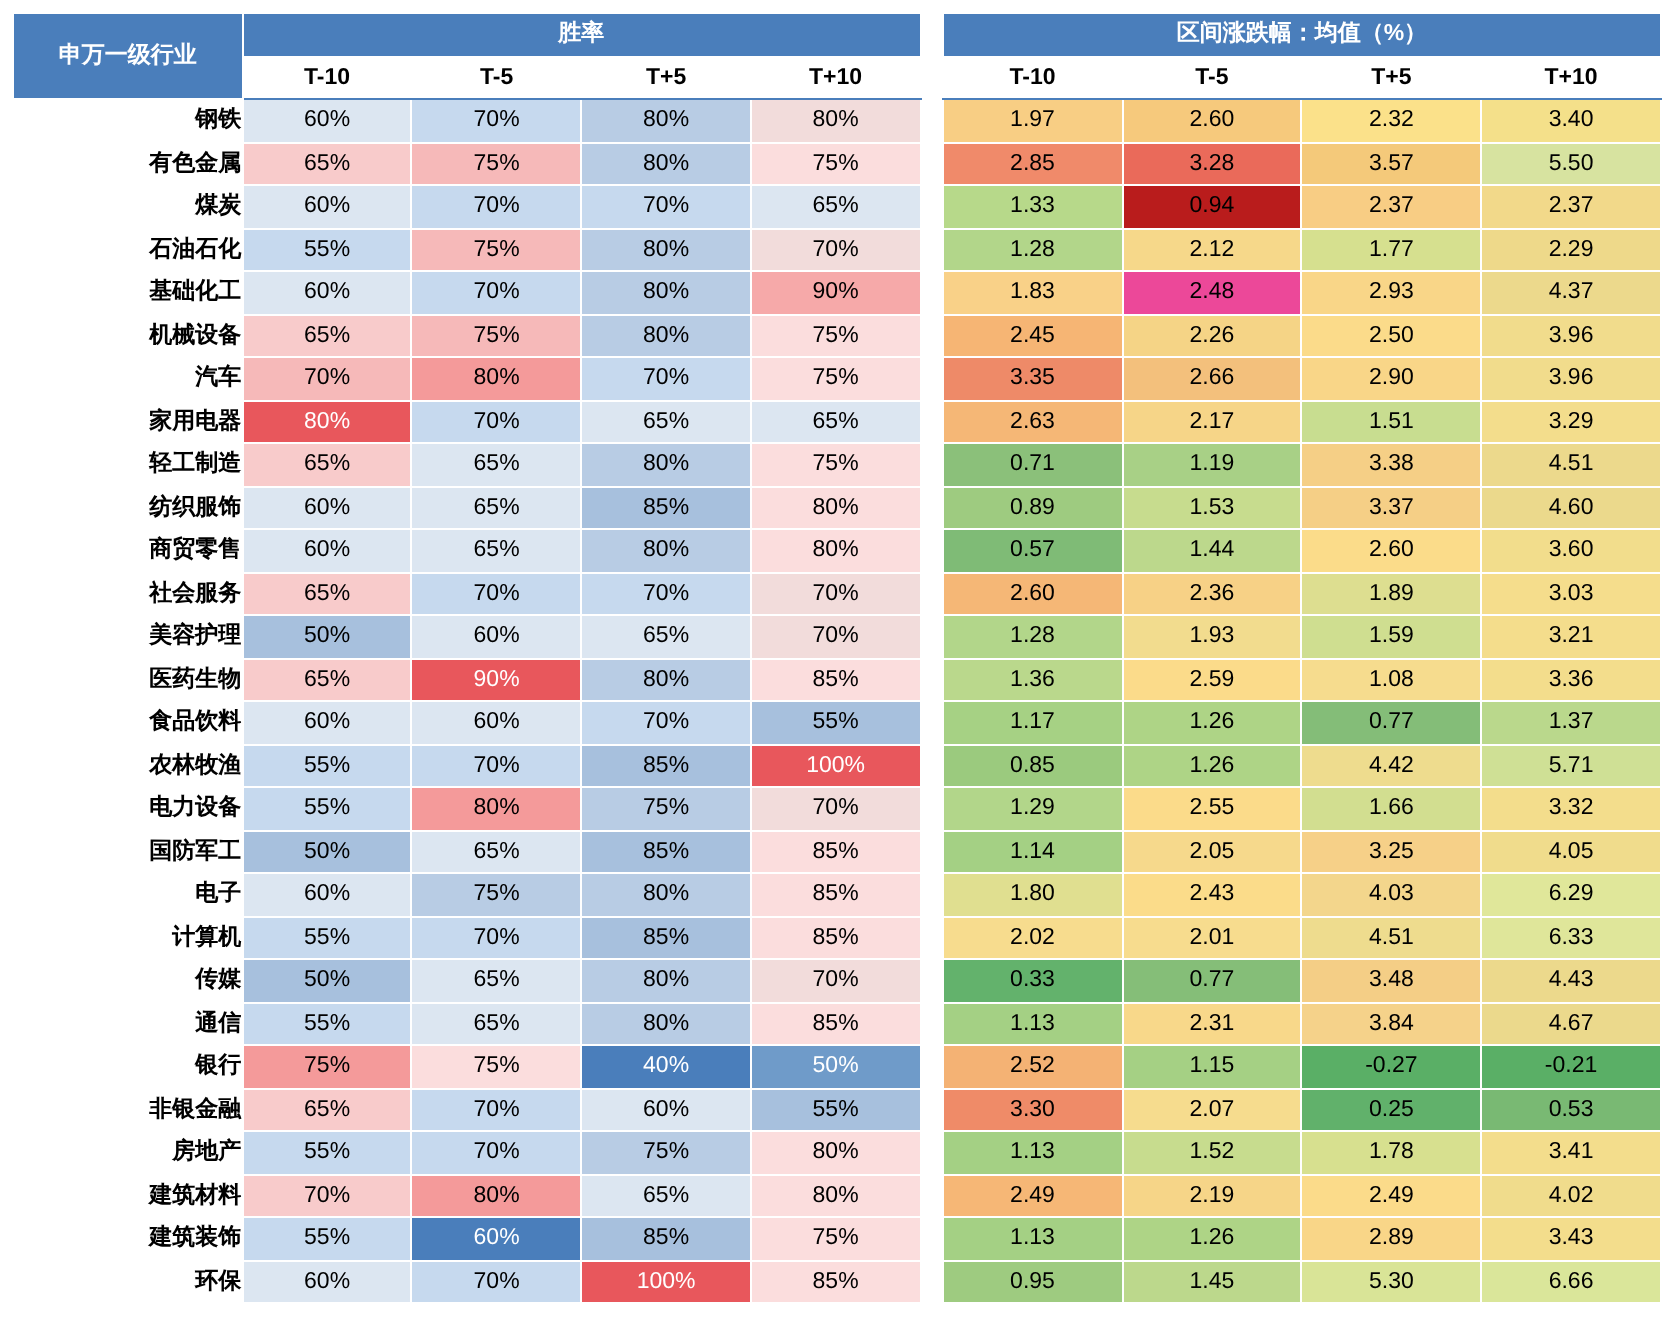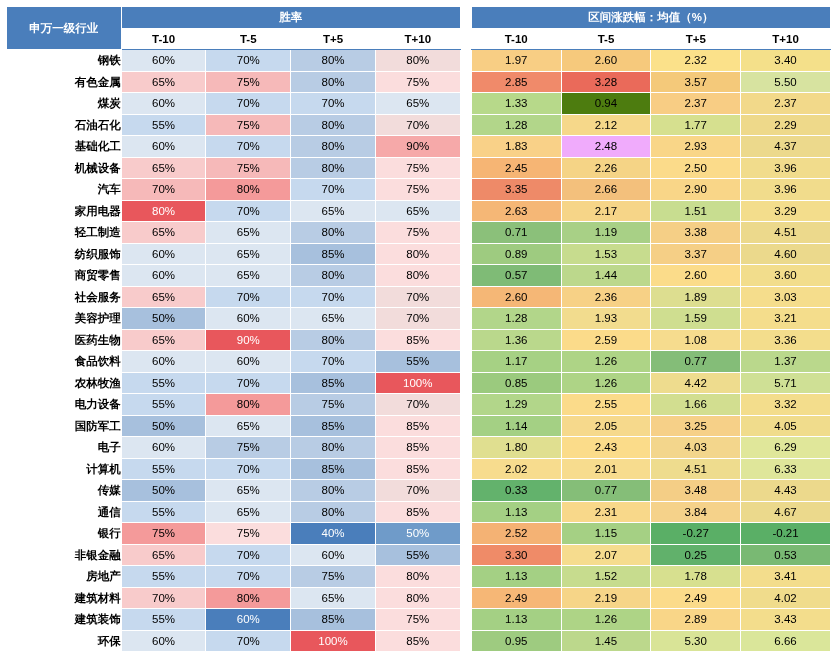--- a/index.html
+++ b/index.html
@@ -131,21 +131,21 @@
             <td style="background: rgb(215, 227, 160);">5.50</td>
           </tr>
           <tr>
             <td class="ind-name">煤炭</td>
             <td style="background: rgb(220, 230, 241);">60%</td>
             <td style="background: rgb(198, 217, 238);">70%</td>
             <td style="background: rgb(198, 217, 238);">70%</td>
             <td style="background: rgb(220, 230, 241);">65%</td>
             <td class="sep"></td>
             <td style="background: rgb(183, 217, 138);">1.33</td>
-            <td style="background: #4d7c0f;">0.94</td>
+            <td style="background: #b91c1c;">0.94</td>
             <td style="background: rgb(248, 205, 132);">2.37</td>
             <td style="background: rgb(242, 217, 138);">2.37</td>
           </tr>
           <tr>
             <td class="ind-name">石油石化</td>
             <td style="background: rgb(198, 217, 238);">55%</td>
             <td style="background: rgb(246, 185, 185);">75%</td>
             <td style="background: rgb(184, 204, 228);">80%</td>
             <td style="background: rgb(242, 220, 219);">70%</td>
             <td class="sep"></td>
@@ -155,21 +155,21 @@
             <td style="background: rgb(238, 217, 138);">2.29</td>
           </tr>
           <tr>
             <td class="ind-name">基础化工</td>
             <td style="background: rgb(220, 230, 241);">60%</td>
             <td style="background: rgb(198, 217, 238);">70%</td>
             <td style="background: rgb(184, 204, 228);">80%</td>
             <td style="background: rgb(246, 169, 169);">90%</td>
             <td class="sep"></td>
             <td style="background: rgb(249, 209, 136);">1.83</td>
-            <td style="background: #f0abfc;">2.48</td>
+            <td style="background: #ec4899;">2.48</td>
             <td style="background: rgb(249, 214, 136);">2.93</td>
             <td style="background: rgb(236, 217, 140);">4.37</td>
           </tr>
           <tr>
             <td class="ind-name">机械设备</td>
             <td style="background: rgb(248, 203, 203);">65%</td>
             <td style="background: rgb(246, 185, 185);">75%</td>
             <td style="background: rgb(184, 204, 228);">80%</td>
             <td style="background: rgb(251, 221, 221);">75%</td>
             <td class="sep"></td>

